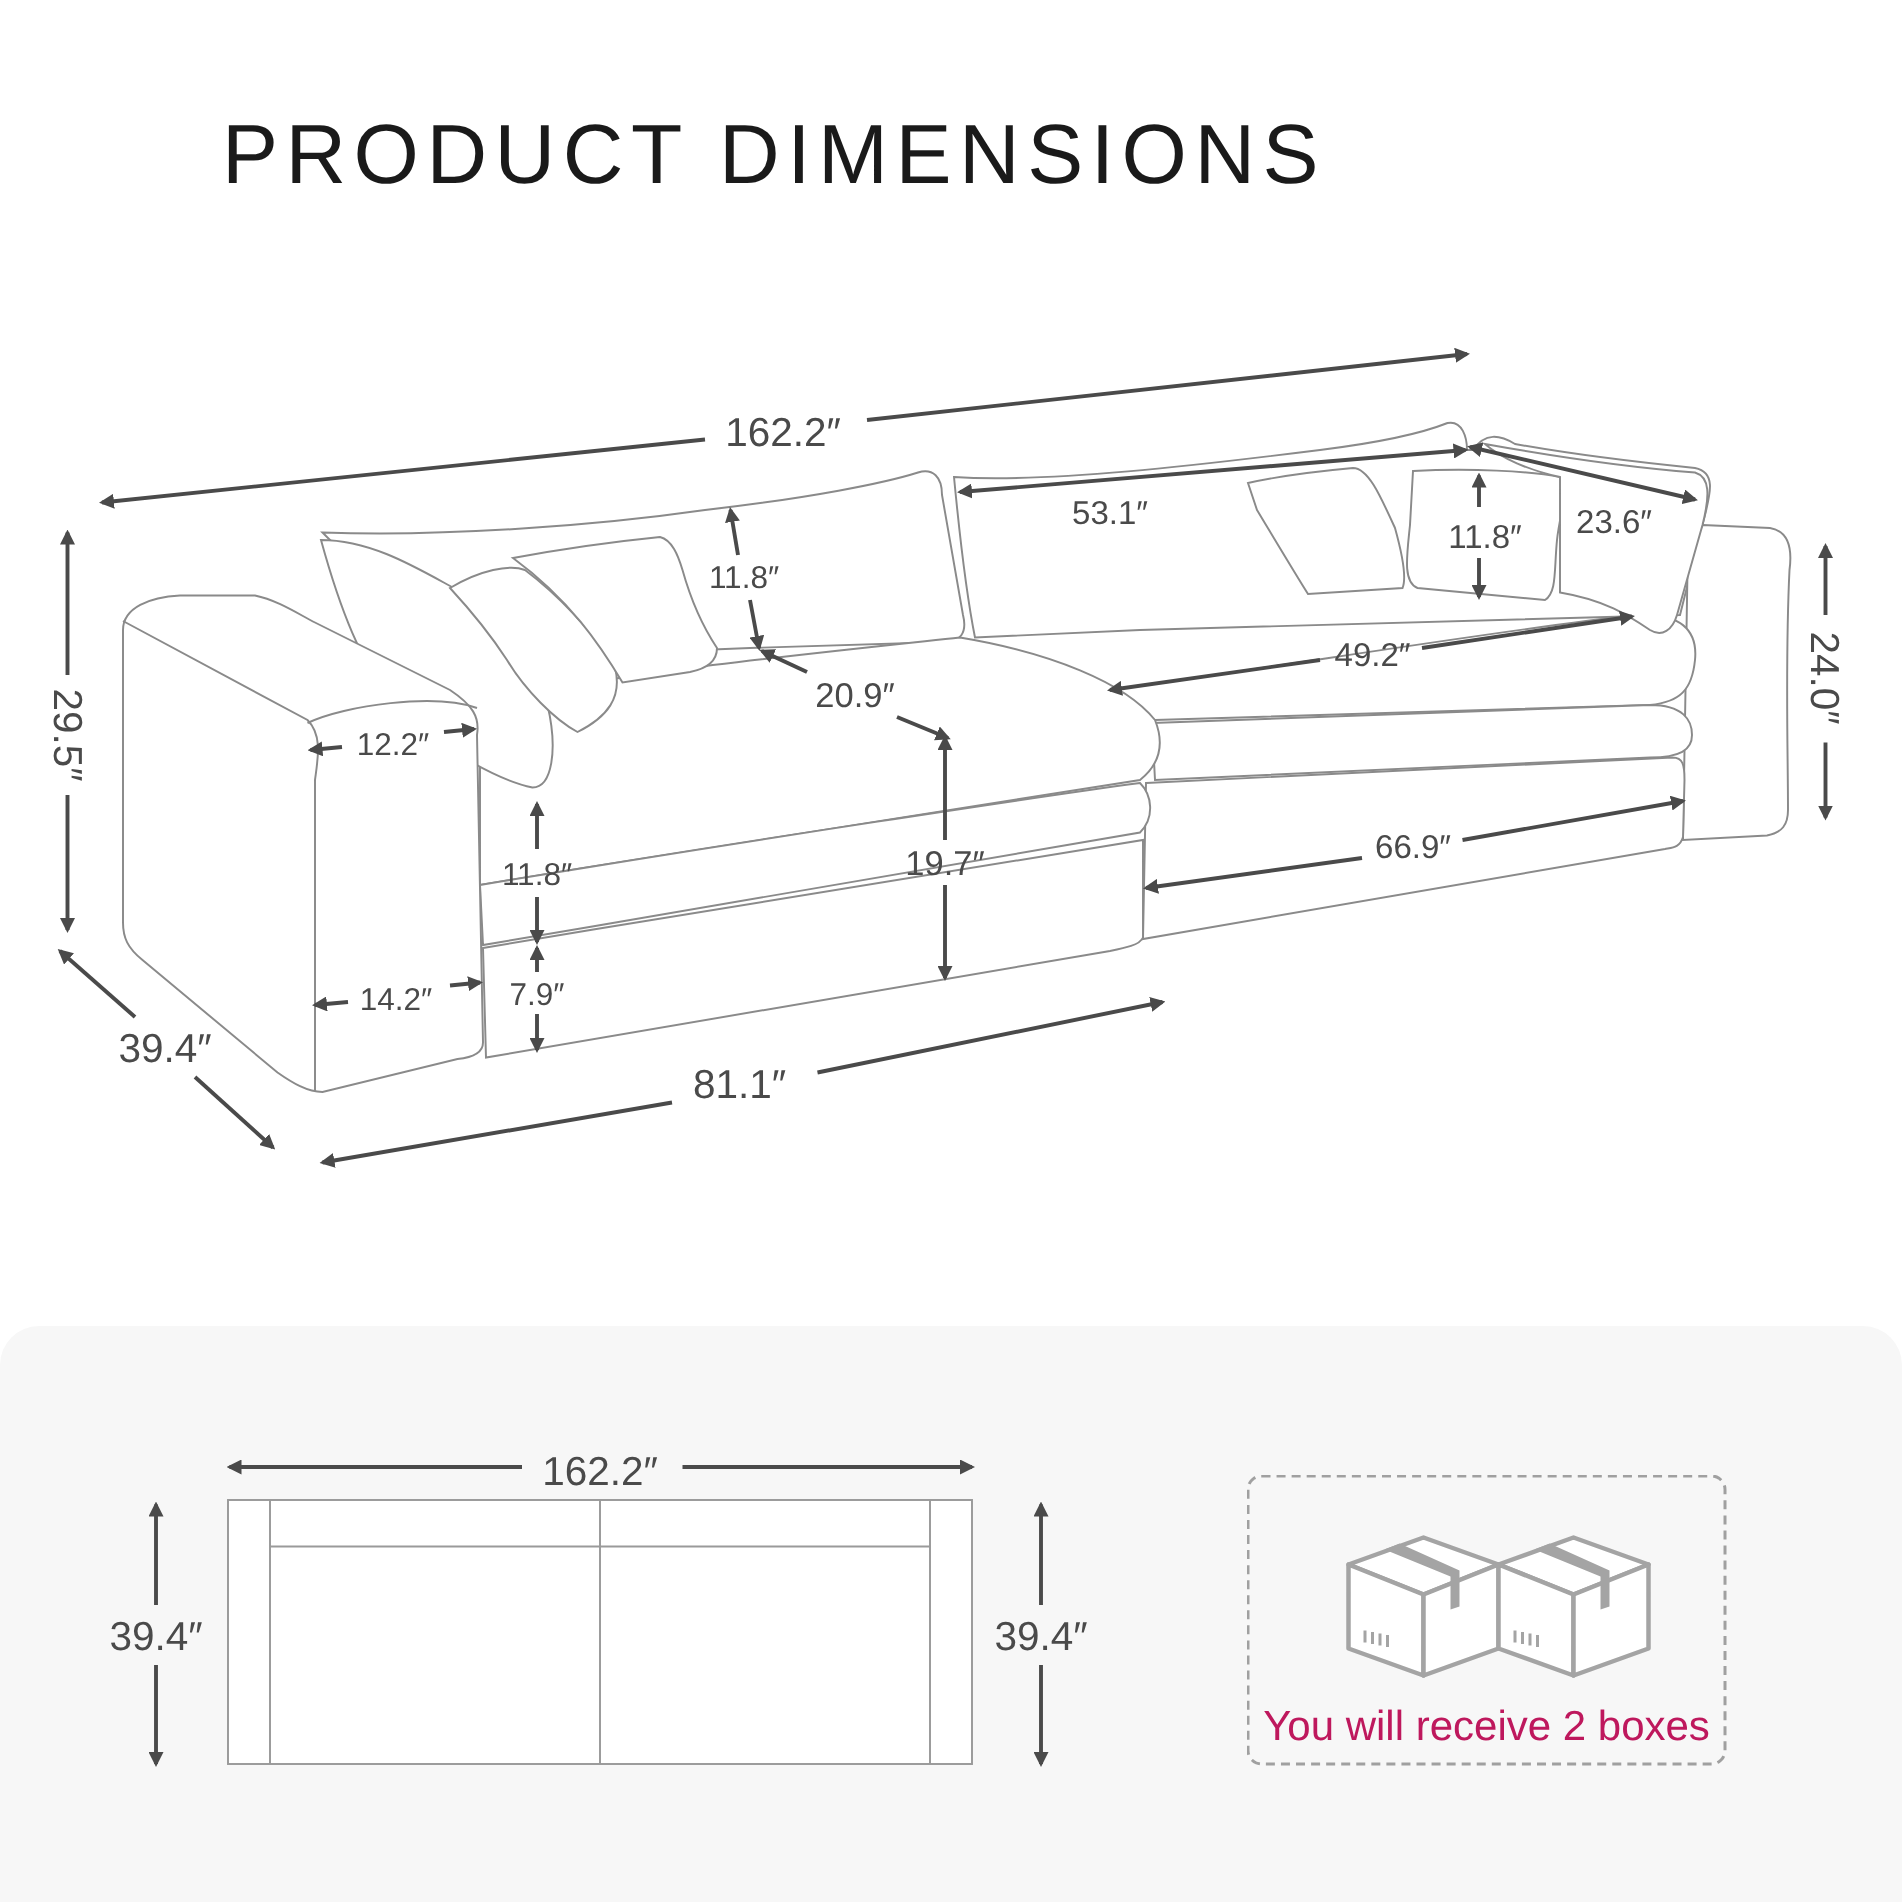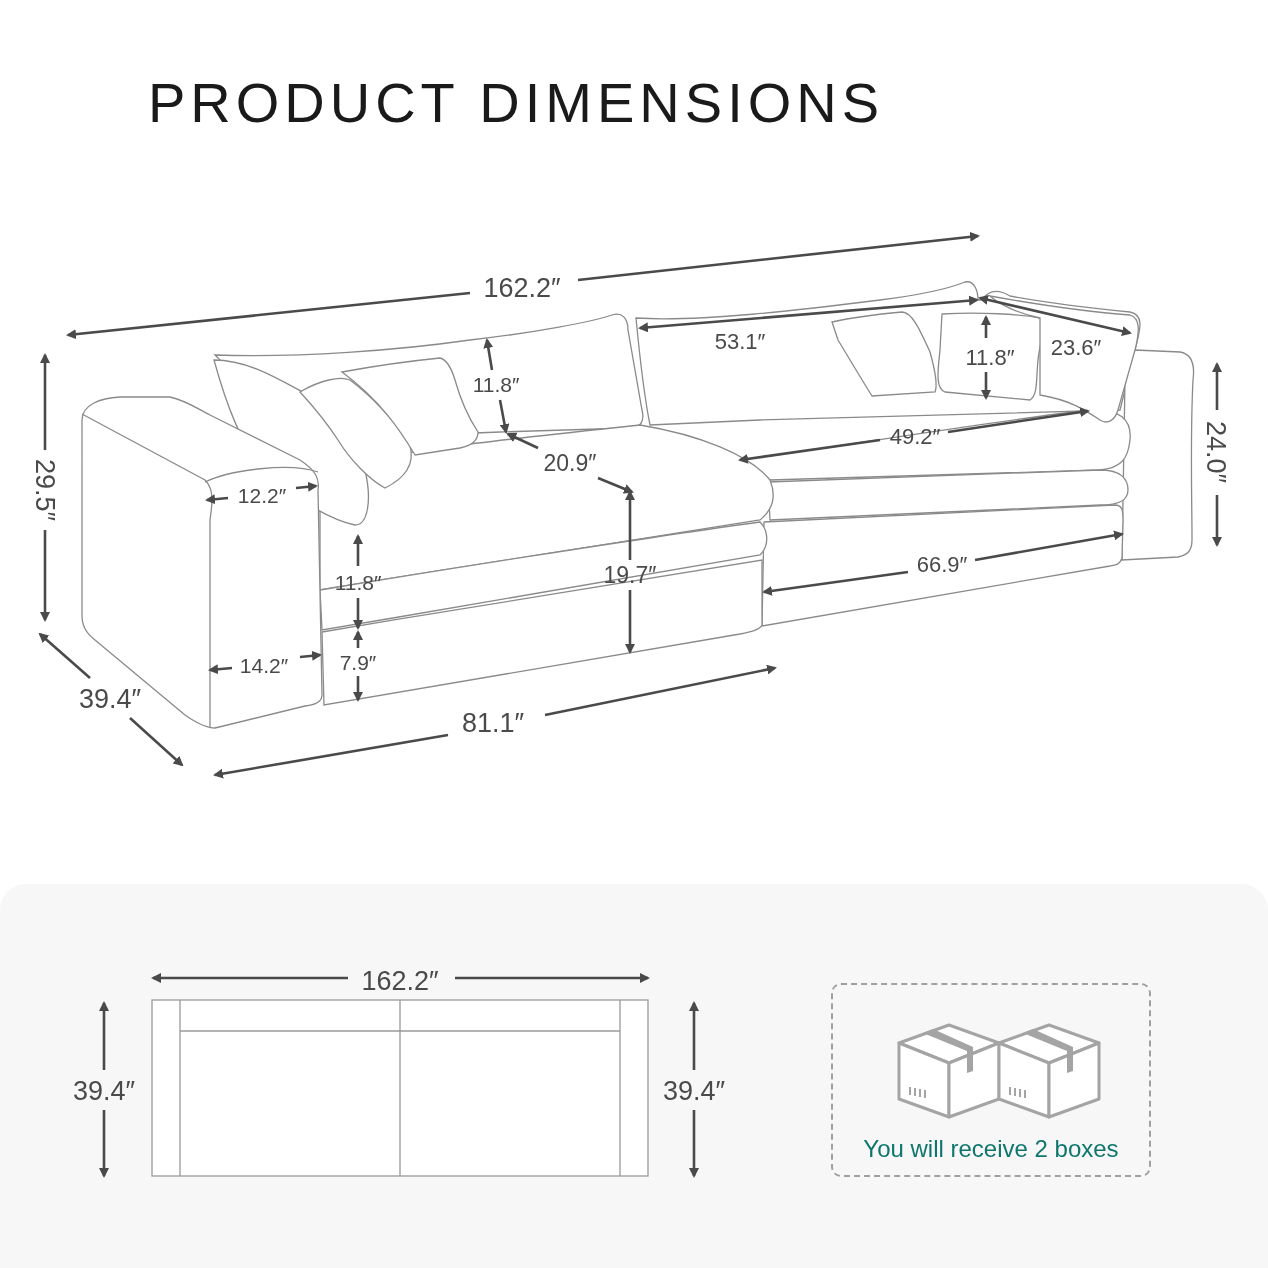--- a/index.html
+++ b/index.html
@@ -5,21 +5,21 @@
   html,body{margin:0;padding:0;background:#fff;}
   body{width:1268px;height:1268px;position:relative;overflow:hidden;font-family:"Liberation Sans",sans-serif;}
   .title{position:absolute;left:0;top:70px;width:1032px;text-align:center;font-size:56px;letter-spacing:5px;color:#1a1a1a;font-family:"Liberation Sans",sans-serif;transform:scaleX(1.0);}
   svg{position:absolute;left:0;top:0;}
   .dim{font-family:"Liberation Sans",sans-serif;fill:#4a4a4a;}
   .outline{fill:#fff;stroke:#8a8a8a;stroke-width:1.3;}
   .line{fill:none;stroke:#8a8a8a;stroke-width:1.3;}
   .arr{stroke:#4a4a4a;stroke-width:2.6;fill:none;}
   .bottom-panel{position:absolute;left:0;top:884px;width:1268px;height:384px;background:#f7f7f7;border-radius:26px 26px 0 0;}
   .boxes-card{position:absolute;left:831px;top:983px;width:320px;height:194px;border:2px dashed #a0a0a0;border-radius:10px;box-sizing:border-box;}
-  .boxes-label{position:absolute;left:0;top:150px;width:100%;text-align:center;font-size:24px;color:#0f766e;}
+  .boxes-label{position:absolute;left:0;top:150px;width:100%;text-align:center;font-size:28px;color:#be185d;}
 </style>
 </head>
 <body>
 
 <div class="title">PRODUCT DIMENSIONS</div>
 
 <svg width="1268" height="880" viewBox="0 0 1268 880">
   <defs>
     <marker id="ah" markerWidth="10" markerHeight="10" refX="8" refY="5" orient="auto-start-reverse" markerUnits="userSpaceOnUse">
       <path d="M0,0 L10,5 L0,10 z" fill="#4a4a4a"></path>

